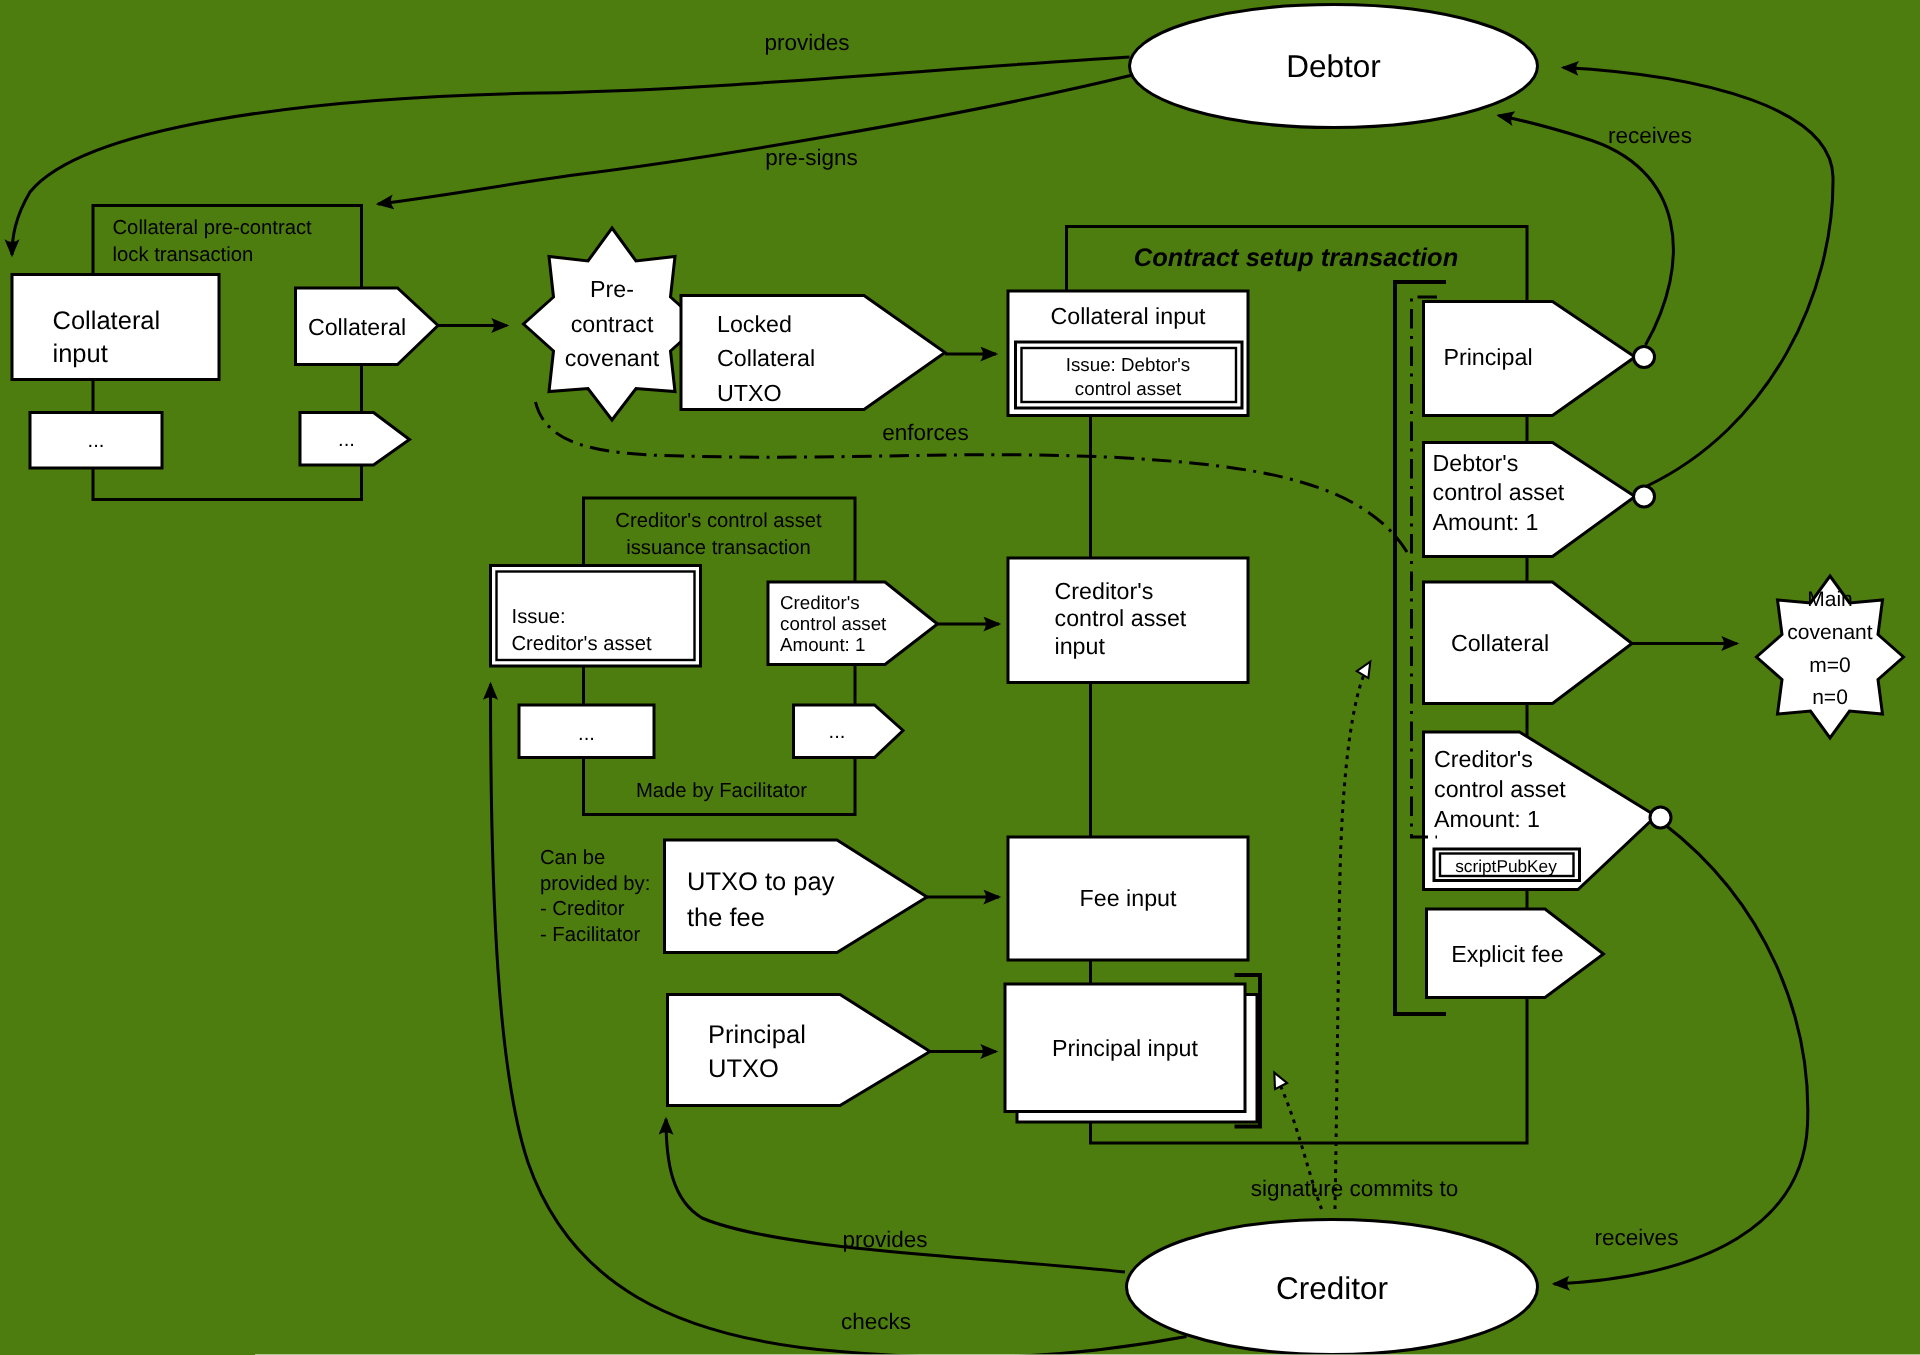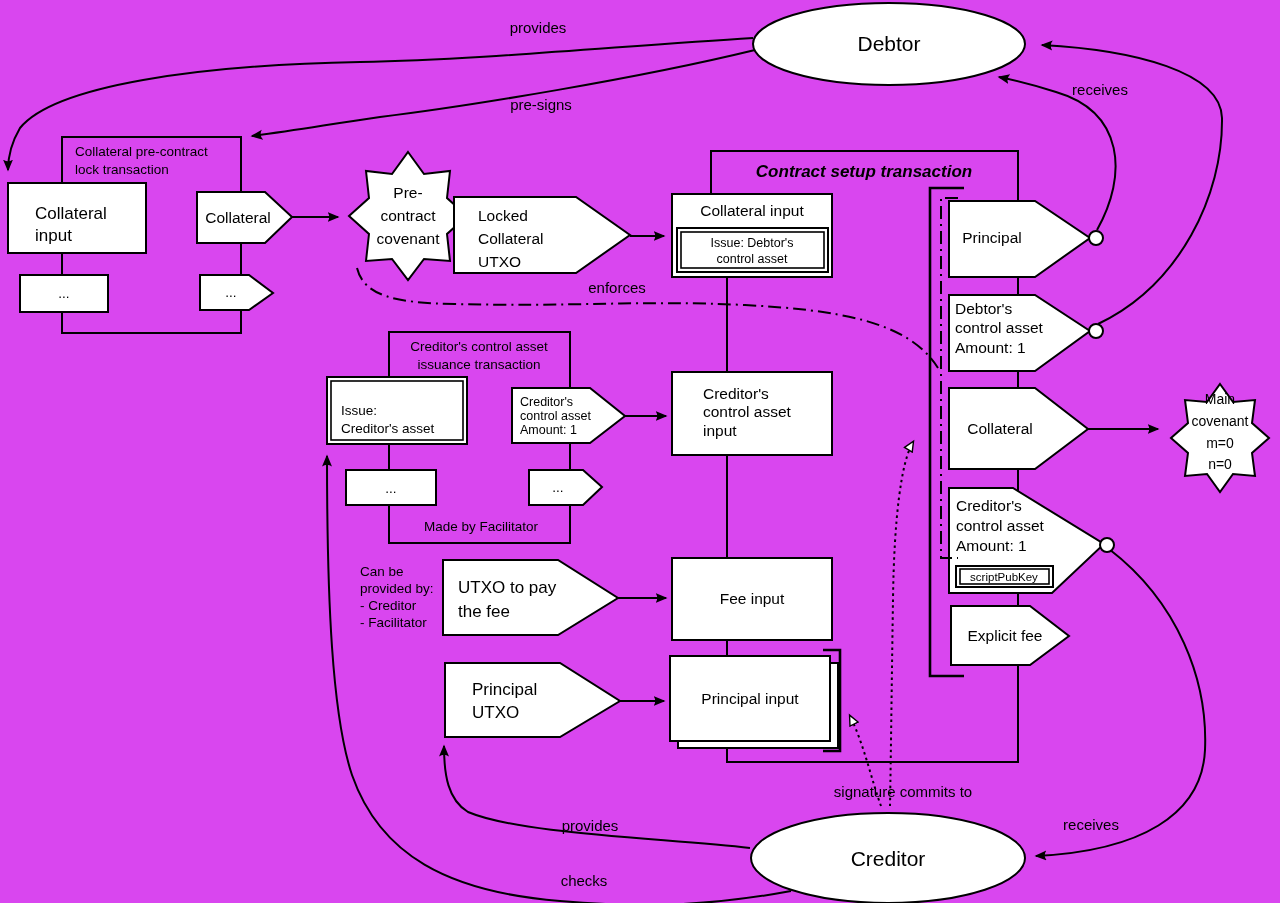--- a/index.html
+++ b/index.html
@@ -1,16 +1,16 @@
 <!DOCTYPE html>
 <html><head>
 <meta charset="utf-8">
 <style>
   html,body{margin:0;padding:0;background:#fff;}
-  .stage{position:relative;width:1280px;height:903px;background:#d946ef;overflow:hidden;
+  .stage{position:relative;width:1280px;height:903px;background:#4d7c0f;overflow:hidden;
          font-family:"Liberation Sans",sans-serif;}
   svg text{fill:#000;font-family:"Liberation Sans",sans-serif;}
   .shape{fill:#ffffff;stroke:#000;stroke-width:2;}
   .shape-thin{fill:#ffffff;stroke:#000;stroke-width:1.6;}
   .frame{fill:none;stroke:#000;stroke-width:2;}
   .wire{fill:none;stroke:#000;stroke-width:2;}
   .wire-dashdot{fill:none;stroke:#000;stroke-width:2;stroke-dasharray:13 5 2 5;}
   .wire-dot{fill:none;stroke:#000;stroke-width:2;stroke-dasharray:2.5 3.5;}
   .bracket{fill:none;stroke:#000;stroke-width:2.6;}
   .t15{font-size:15.5px;}

